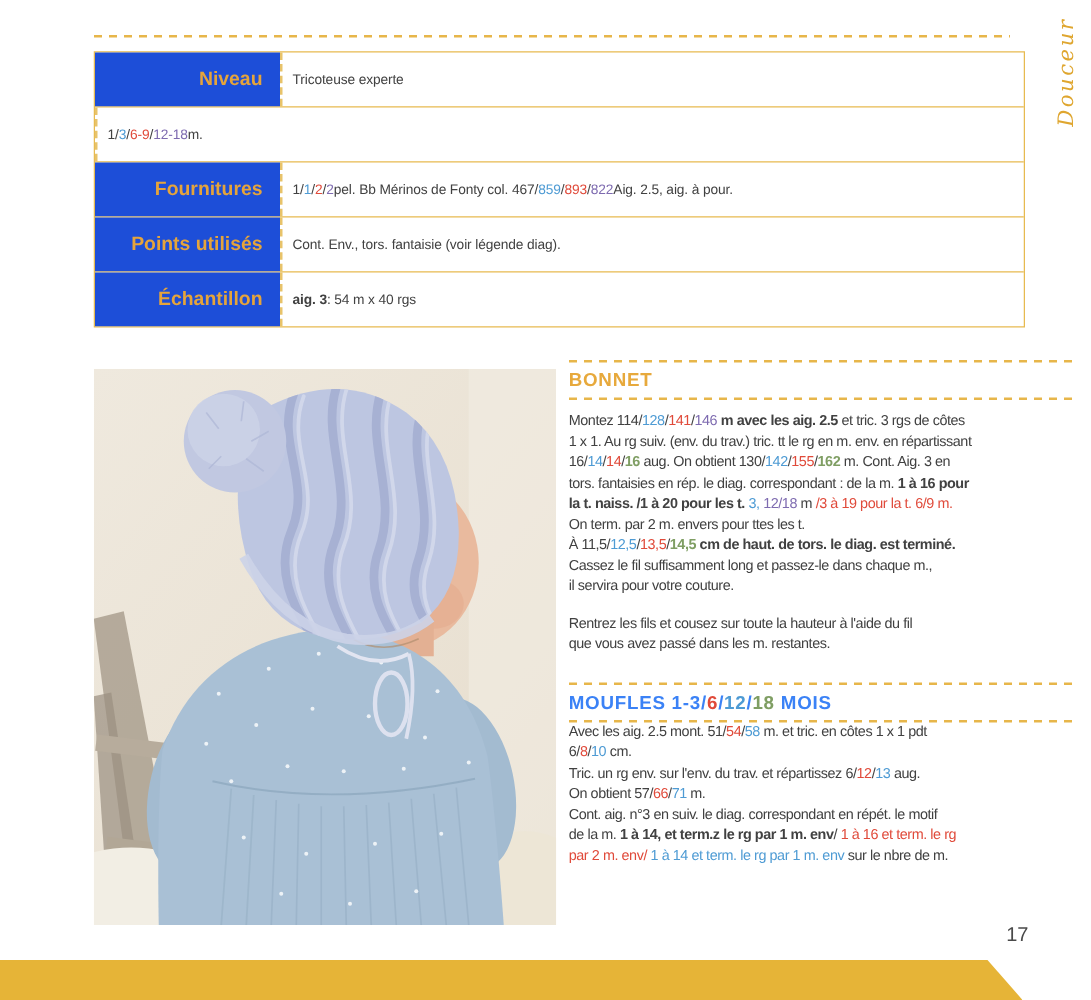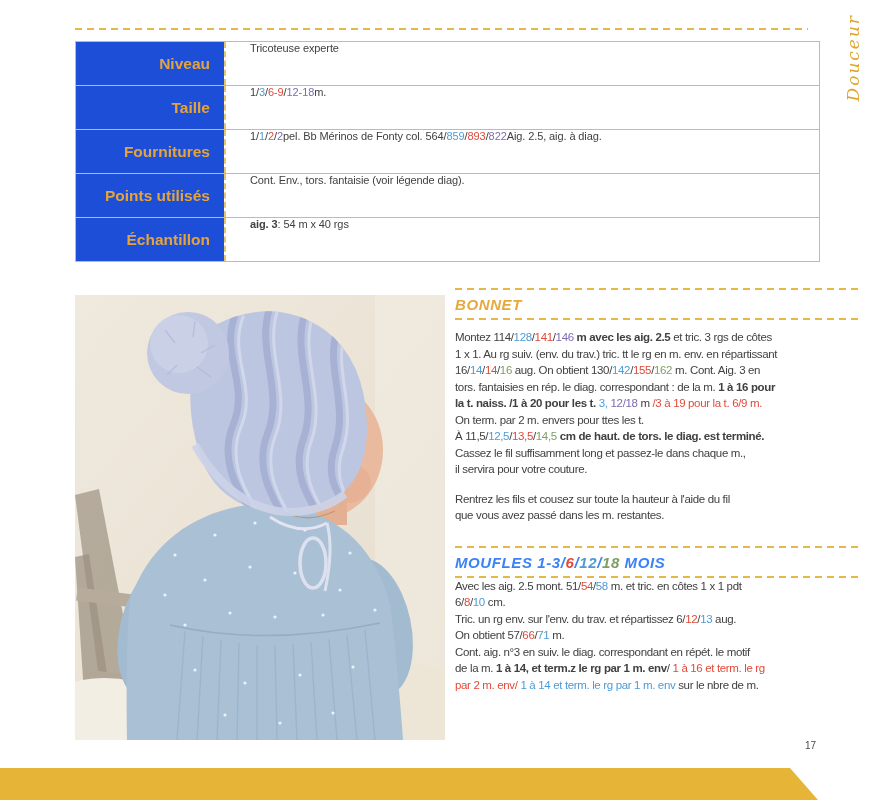--- a/index.html
+++ b/index.html
@@ -13,91 +13,90 @@
   
   .ribbon{position:absolute;top:14px;right:10px;writing-mode:vertical-rl;transform:rotate(180deg);
           font-family:"DejaVu Serif",serif;font-style:italic;color:#DFA62F;font-size:17px;letter-spacing:2px;}
 
   
   .spec-table{position:absolute;left:75px;top:41px;width:745px;border:1.5px solid #E7BA50;box-sizing:border-box;}
   .spec-row{display:flex;height:43px;border-top:1.5px solid #E7BA50;}
   .spec-row:first-child{border-top:none;}
   .spec-label{width:148px;background:#1d4ed8;display:flex;align-items:center;justify-content:flex-end;
               padding-right:14px;box-sizing:border-box;color:#E5A43B;font-weight:bold;font-size:15.5px;}
-  .spec-value{flex:1;display:flex;align-items:flex-start;padding-left:24px;font-size:11px;
+  .spec-value{flex:1;display:flex;align-items:center;padding-left:8px;font-size:11px;
               border-left:2px dashed #E8C36A;white-space:nowrap;letter-spacing:-0.1px;}
 
   
   .photo{position:absolute;left:75px;top:295px;width:370px;height:445px;overflow:hidden;}
   .photo svg{display:block;}
 
   
   .right-col{position:absolute;left:455px;top:288px;width:404px;}
-  .sec-title{color:#E7A93C;font-weight:bold;font-size:15px;letter-spacing:0.6px;margin:6px 0 5px 0;white-space:nowrap;font-style:italic;}
+  .sec-title{color:#E7A93C;font-weight:bold;font-size:15px;letter-spacing:0.6px;margin:6px 0 5px 0;white-space:nowrap;}
   .para{font-size:11.5px;line-height:16.5px;letter-spacing:-0.35px;white-space:nowrap;color:#414141;}
   .bonnet-para{margin-top:9px;}
   .montage{margin-top:13px;}
   .montage-title{color:#7292B8;font-weight:bold;font-size:12.5px;letter-spacing:-0.2px;margin-bottom:2px;}
   .moufles-head{margin-top:22px;}
   .moufles-para{}
 
   
   .c-blue{color:#4E9BD4;} .c-red{color:#E04A3A;} .c-purple{color:#7E6BB0;}
-  .c-green{color:#7F9E63;} .c-gold{color:#3b82f6;}
+  .c-green{color:#7F9E63;font-weight:bold;} .c-gold{color:#3b82f6;}
   .seg-b{font-weight:bold;}
 
   
   .footer-bar{position:absolute;left:0;bottom:0;width:818px;height:32px;background:#E6B437;
               clip-path:polygon(0 0,790px 0,818px 32px,0 32px);}
-  .page-num{position:absolute;left:805px;top:740px;font-size:10px;color:#4A4A4A;}
+  .page-num{position:absolute;left:805px;top:740px;font-size:16px;color:#4A4A4A;}
 </style>
 </head>
 <body>
 
 <div class="page">
 
   <div class="dash-h top-dash"></div>
 
   <div class="ribbon">Douceur</div>
 
   <div class="spec-table">
     <div class="spec-row">
       <div class="spec-label">Niveau</div>
       <div class="spec-value">
           <span>Tricoteuse experte</span>
         </div>
     </div>
     <div class="spec-row">
-      <div class="spec-label">Taille</div>
       <div class="spec-value">
           <span>1/</span>
           <span class="c-blue">3</span>
           <span>/</span>
           <span class="c-red">6-9</span>
           <span>/</span>
           <span class="c-purple">12-18</span>
           <span> m.</span>
         </div>
     </div>
     <div class="spec-row">
       <div class="spec-label">Fournitures</div>
       <div class="spec-value">
           <span>1/</span>
           <span class="c-blue">1</span>
           <span>/</span>
           <span class="c-red">2</span>
           <span>/</span>
           <span class="c-purple">2</span>
-          <span> pel. Bb Mérinos de Fonty col. 564/</span>
+          <span> pel. Bb Mérinos de Fonty col. 467/</span>
           <span class="c-blue">859</span>
           <span>/</span>
           <span class="c-red">893</span>
           <span>/</span>
           <span class="c-purple">822</span>
-          <span> Aig. 2.5, aig. à diag.</span>
+          <span> Aig. 2.5, aig. à pour.</span>
         </div>
     </div>
     <div class="spec-row">
       <div class="spec-label">Points utilisés</div>
       <div class="spec-value">
           <span>Cont. Env., tors. fantaisie (voir légende diag).</span>
         </div>
     </div>
     <div class="spec-row">
       <div class="spec-label">Échantillon</div>

